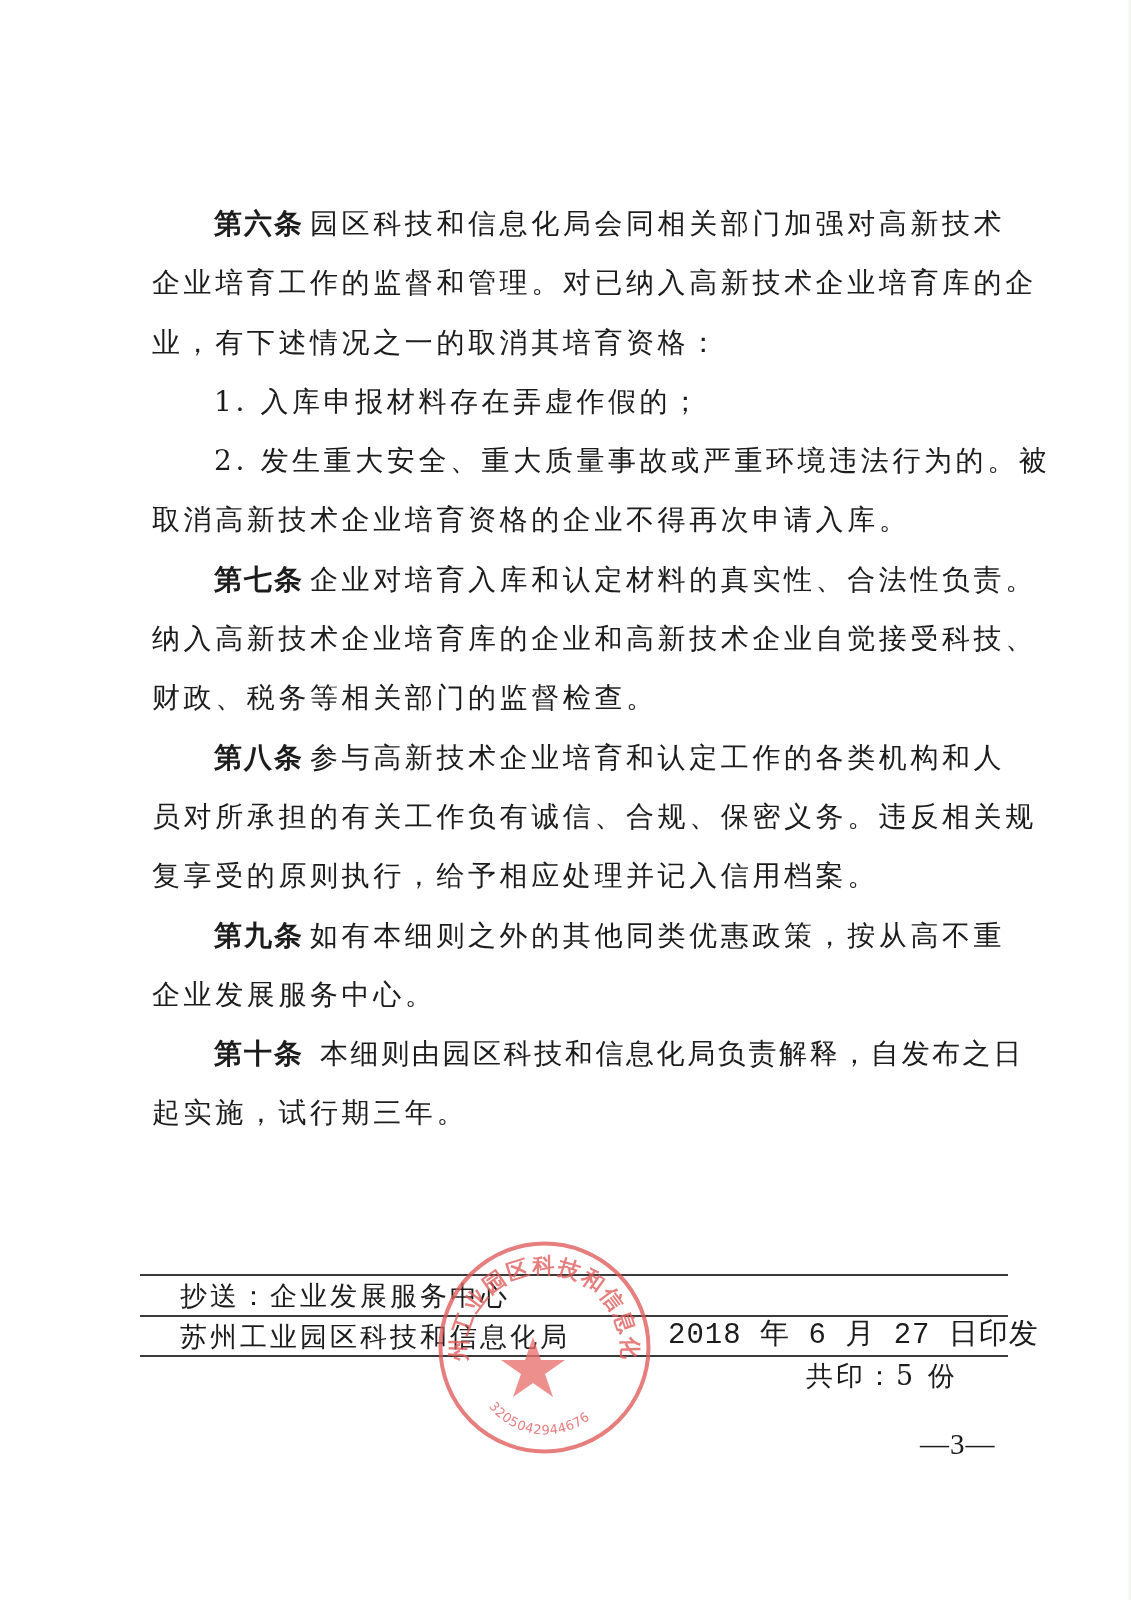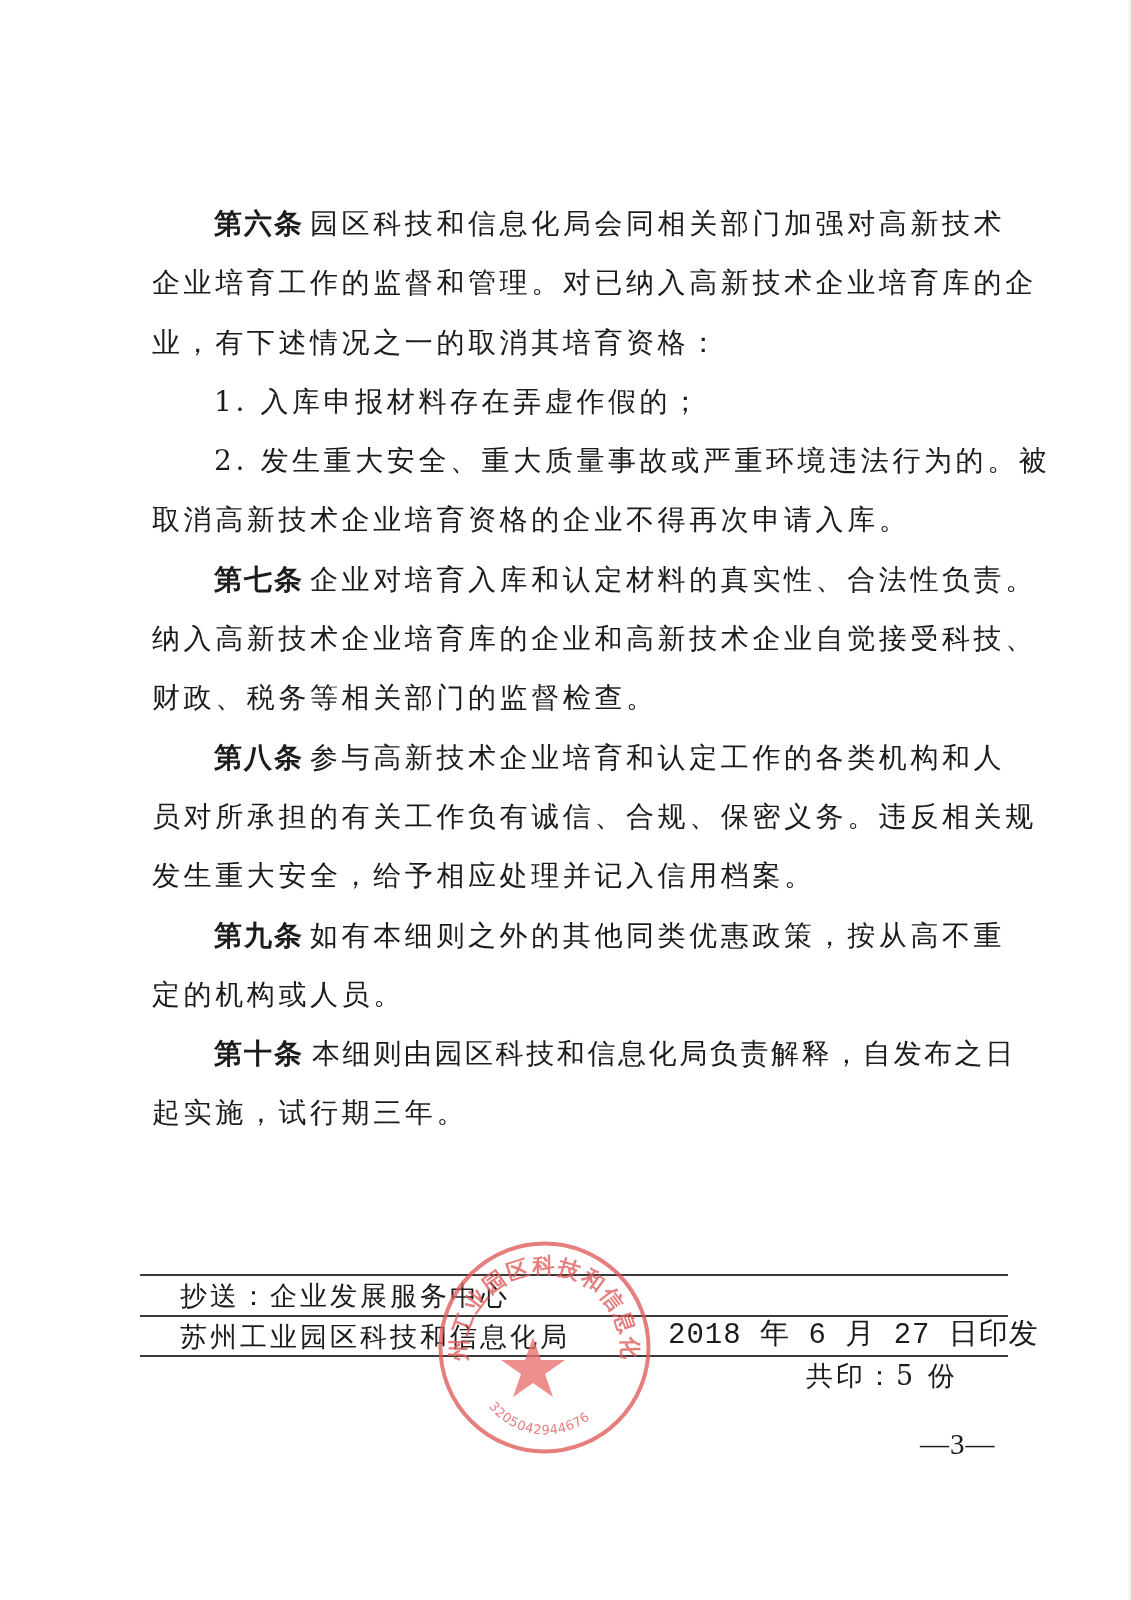--- a/index.html
+++ b/index.html
@@ -53,26 +53,26 @@
   <div class="line indent">1. 入库申报材料存在弄虚作假的；</div>
   <div class="line indent">2. 发生重大安全、重大质量事故或严重环境违法行为的。被</div>
   <div class="line">取消高新技术企业培育资格的企业不得再次申请入库。</div>
 
   <div class="line indent"><span class="article-head">第七条</span><span>企业对培育入库和认定材料的真实性、合法性负责。</span></div>
   <div class="line">纳入高新技术企业培育库的企业和高新技术企业自觉接受科技、</div>
   <div class="line">财政、税务等相关部门的监督检查。</div>
 
   <div class="line indent"><span class="article-head">第八条</span><span>参与高新技术企业培育和认定工作的各类机构和人</span></div>
   <div class="line">员对所承担的有关工作负有诚信、合规、保密义务。违反相关规</div>
-  <div class="line">发生重大安全，给予相应处理并记入信用档案。</div>
+  <div class="line">复享受的原则执行，给予相应处理并记入信用档案。</div>
 
   <div class="line indent"><span class="article-head">第九条</span><span>如有本细则之外的其他同类优惠政策，按从高不重</span></div>
-  <div class="line">定的机构或人员。</div>
+  <div class="line">企业发展服务中心。</div>
 
-  <div class="line indent"><span class="article-head" style="margin-right:8px">第十条</span><span style="letter-spacing:2.6px">本细则由园区科技和信息化局负责解释，自发布之日</span></div>
+  <div class="line indent"><span class="article-head" style="margin-right:16px">第十条</span><span style="letter-spacing:2.6px">本细则由园区科技和信息化局负责解释，自发布之日</span></div>
   <div class="line">起实施，试行期三年。</div>
 </div>
 
 <div class="rule" style="top:1274px"></div>
 <div class="footer-row" style="left:180px; top:1278px">
   <span>抄送：</span><span>企业发展服务中心</span>
 </div>
 <div class="rule" style="top:1315px"></div>
 <div class="footer-row" style="left:180px; top:1319px">苏州工业园区科技和信息化局</div>
 <div class="footer-row date" style="left:668px; top:1318px">2018 年 6 月 27 日印发</div>

